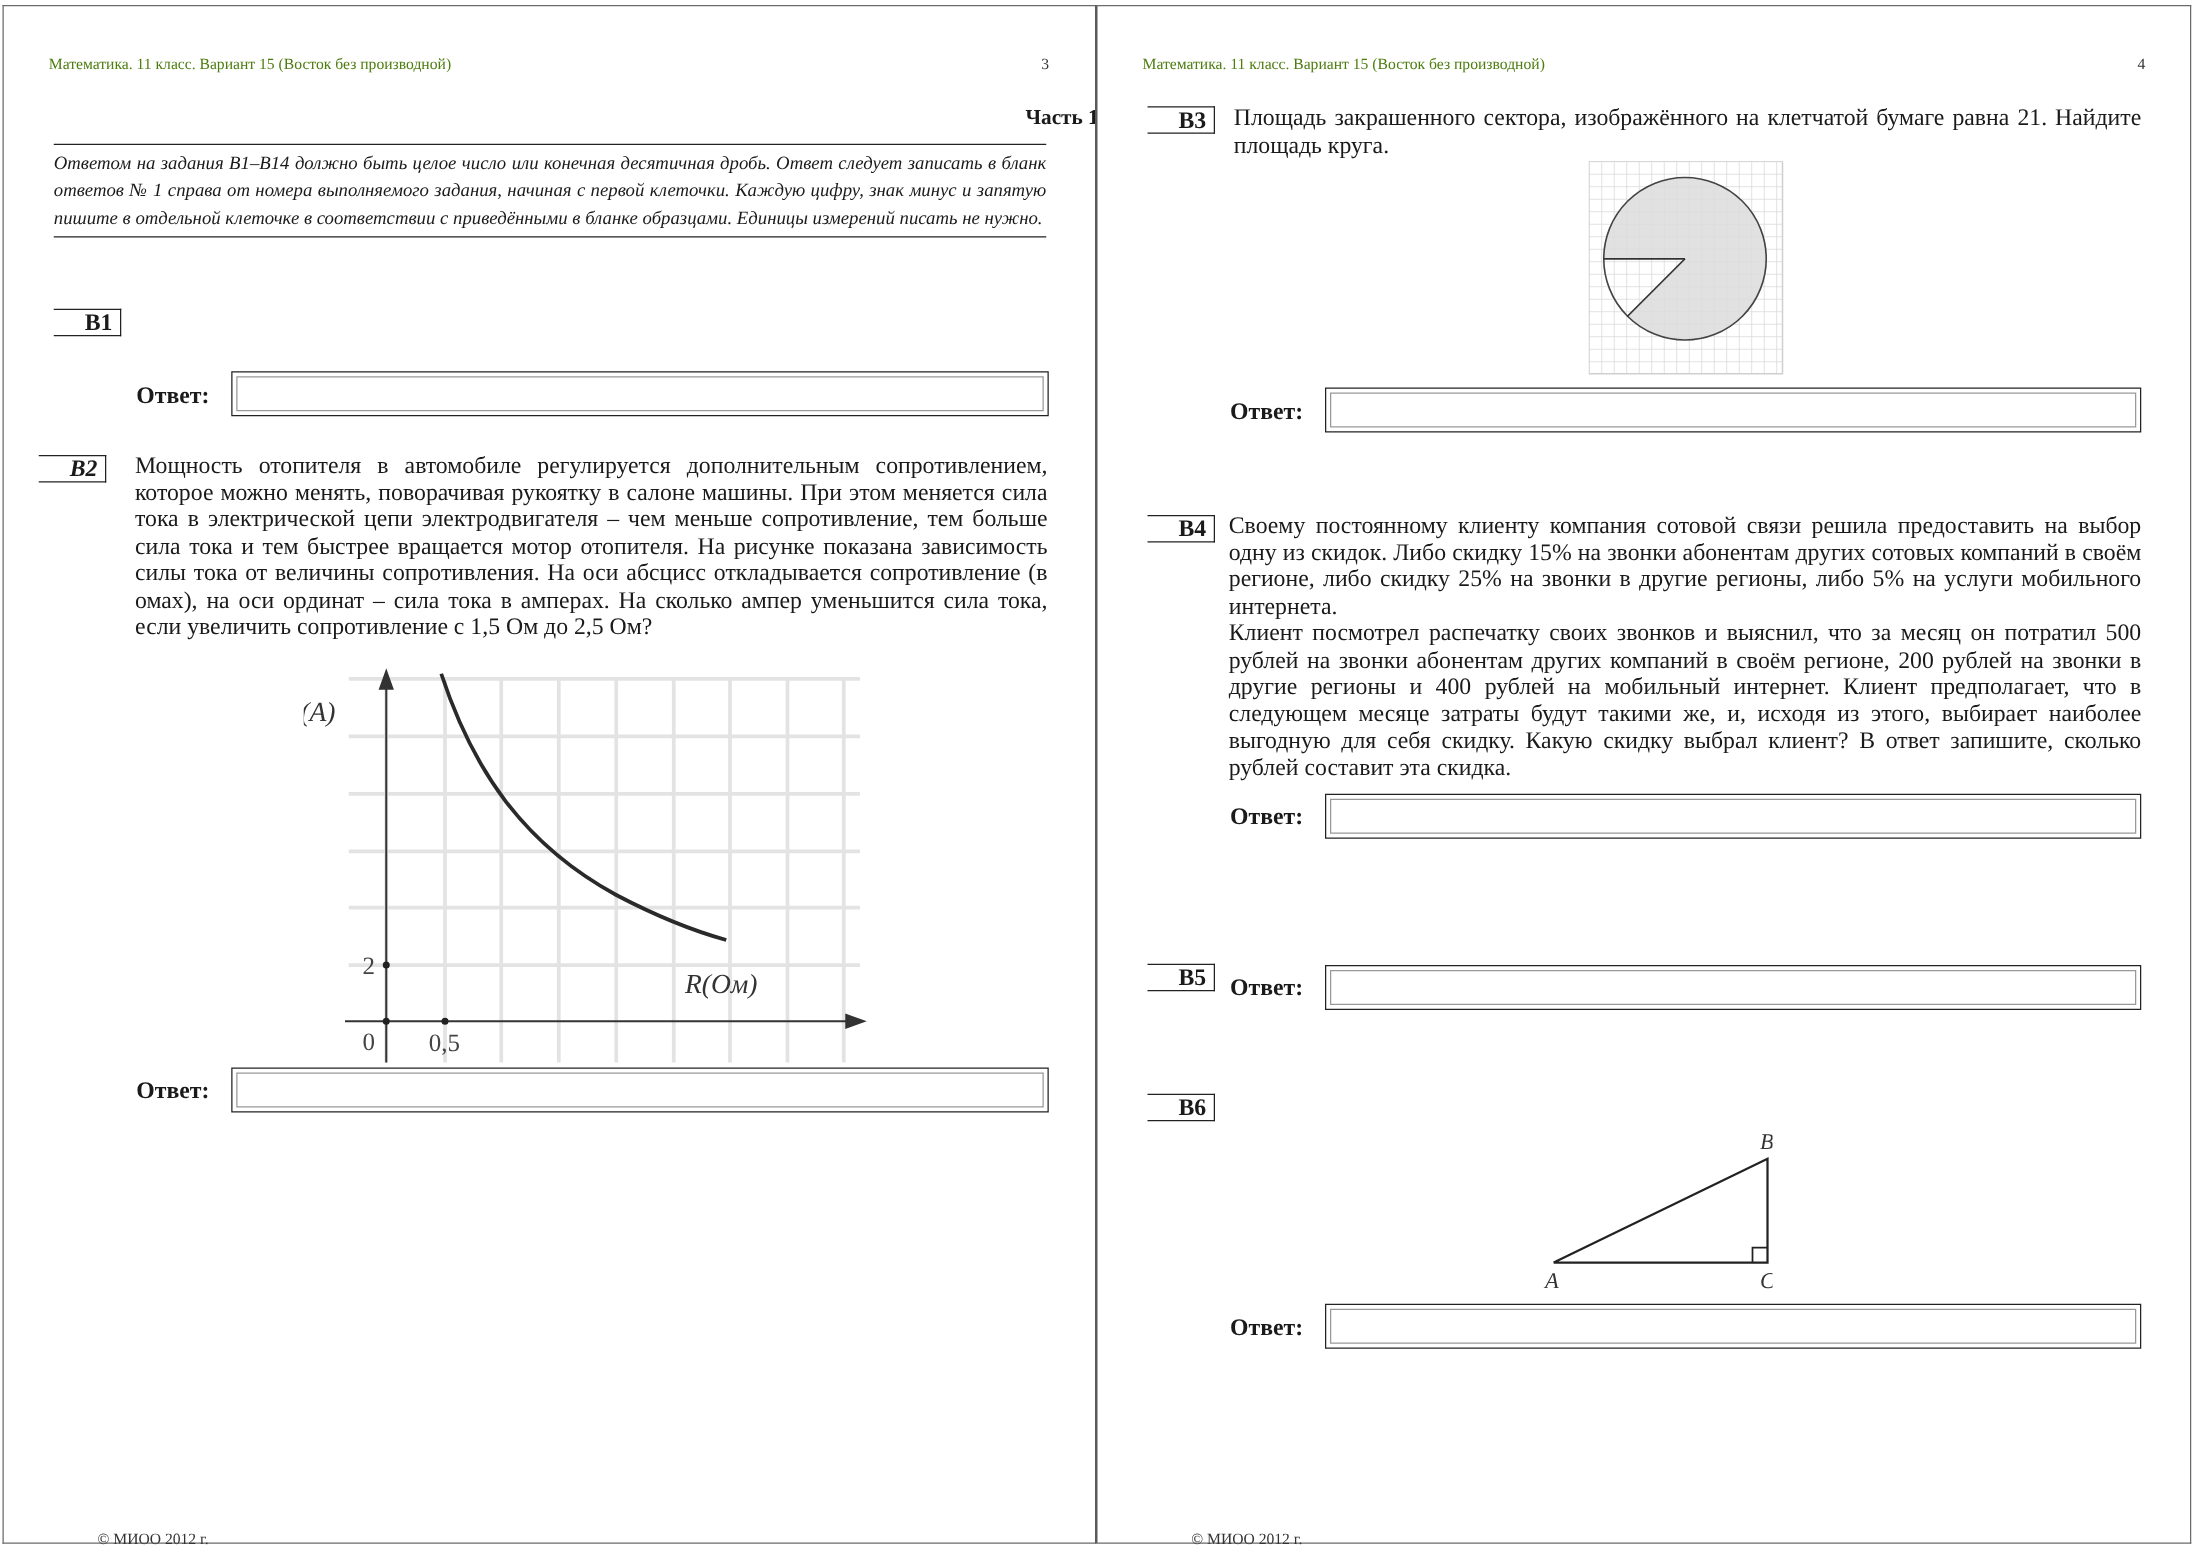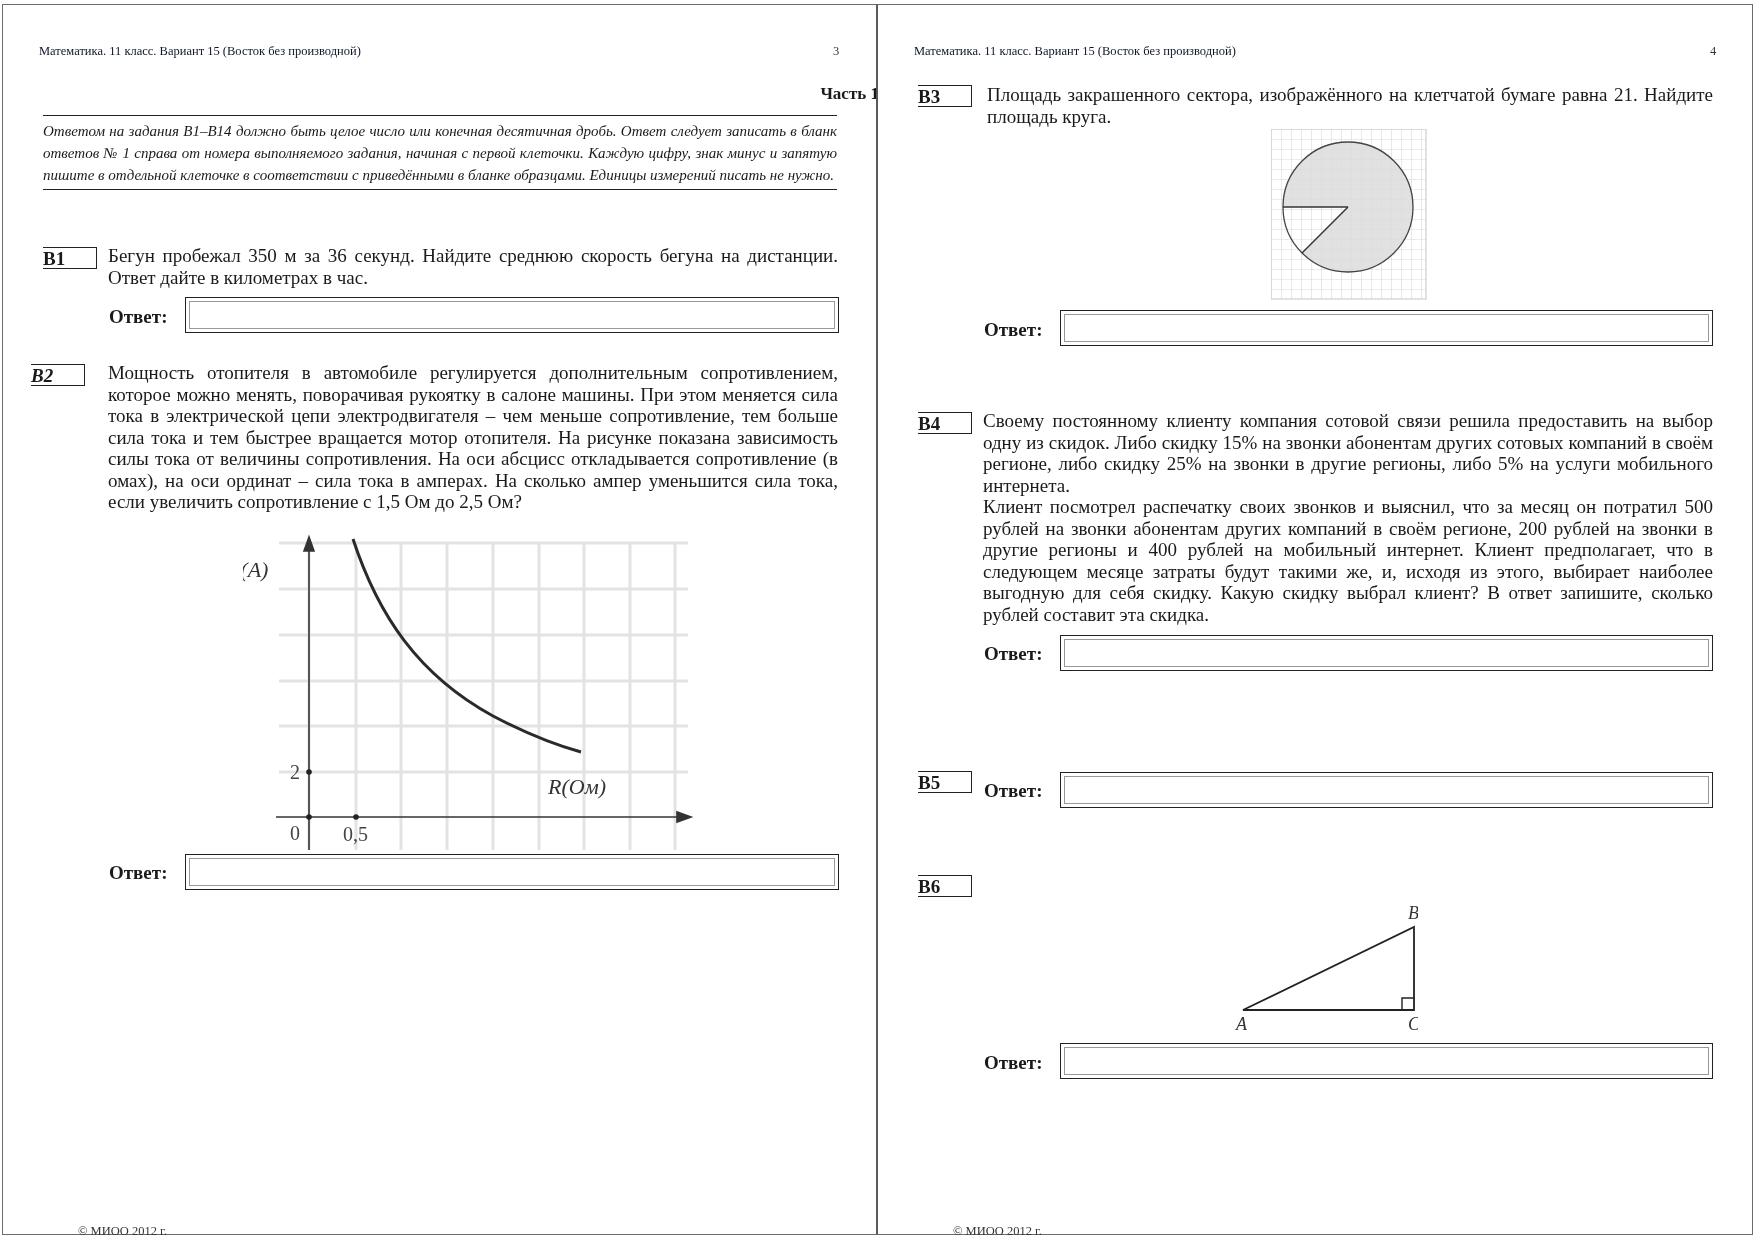--- a/index.html
+++ b/index.html
@@ -2,32 +2,32 @@
 <html><head>
 <meta charset="utf-8">
 <style>
   html, body { margin:0; padding:0; background:#ffffff; }
   body { width:1754px; height:1239px; position:relative; overflow:hidden;
          font-family:"Liberation Serif", "DejaVu Serif", serif; color:#1a1a1a; }
   .page { position:absolute; top:4px; height:1231px; background:#fff;
           border:1.5px solid #6b6b6b; box-sizing:border-box; }
   #page-left { left:2px; width:876px; border-right:none; }
   #page-right { left:876px; width:877px; border-left:2px solid #5a5a5a; }
-  .run-head { position:absolute; top:39px; font-size:12.5px; color:#0f172a; }
+  .run-head { position:absolute; top:39px; font-size:12.5px; color:#4d7c0f; }
   .page-num { position:absolute; top:39px; font-size:12.5px; color:#333; }
   .footer { position:absolute; top:1178px; font-size:12.5px; color:#333;margin-top:41px; }
   .part-title { position:absolute; top:79px; left:0; width:876px; text-align:right;
                 font-weight:bold; font-size:17px; }
   .instr { position:absolute; left:40px; top:110px; width:794px;
            border-top:1.5px solid #222; border-bottom:1.5px solid #222;
            padding:4px 0 3px 0; font-style:italic; font-weight:normal;
            font-size:15px; line-height:22px; text-align:justify; }
   .qlabel { position:absolute; width:54px; height:22px; border:1.5px solid #222;
             border-left:none; font-weight:bold; font-size:19px; line-height:22px;
-            text-align:left; padding-right:6px; box-sizing:border-box; }
+            text-align:right; padding-right:6px; box-sizing:border-box; }
   .qtext { position:absolute; font-size:19px; line-height:21.5px; text-align:justify; }
   .qtext i { font-style:italic; }
   .ans-label { position:absolute; font-weight:bold; font-size:19px; }
   .ans-box { position:absolute; height:36px; border:1.5px solid #222; box-sizing:border-box; }
   .ans-box .inner { position:absolute; left:3px; right:3px; top:3px; bottom:3px;
                     border:1px solid #999; background:#fff; }
   .ans-box input { position:absolute; left:0; top:0; width:100%; height:100%;
                    border:none; background:transparent; outline:none;
                    font-family:"Liberation Serif", serif; font-size:18px; padding:0 6px;
                    box-sizing:border-box; }
@@ -37,21 +37,20 @@
 <body>
 
 <div class="page" id="page-left">
   <div class="run-head" style="left:36px;">Математика. 11 класс. Вариант 15 (Восток без производной)</div>
   <div class="page-num" style="left:830px;">3</div>
 
   <div class="part-title">Часть 1</div>
   <div class="instr">Ответом на задания B1–B14 должно быть целое число или конечная десятичная дробь. Ответ следует записать в бланк ответов № 1 справа от номера выполняемого задания, начиная с первой клеточки. Каждую цифру, знак минус и запятую пишите в отдельной клеточке в соответствии с приведёнными в бланке образцами. Единицы измерений писать не нужно.</div>
 
   <div class="qlabel" style="left:40px; top:242px;">B1</div>
-  <div class="qtext" style="left:105px; top:240px; width:730px;">Бегун пробежал 350 м за 36 секунд. Найдите среднюю скорость бегуна на дистанции. Ответ дайте в километрах в час.</div>
   <div class="ans-label" style="left:106px; top:301px;">Ответ:</div>
   <div class="ans-box" style="left:182px; top:292px; width:654px;">
     <div class="inner">
         <input type="text" value="" style="">
       </div>
   </div>
 
   <div class="qlabel" style="left:28px; top:359px;font-style:italic;">B2</div>
   <div class="qtext" style="left:105px; top:357px; width:730px;">Мощность отопителя в автомобиле регулируется дополнительным сопротивлением, которое можно менять, поворачивая рукоятку в салоне машины. При этом меняется сила тока в электрической цепи электродвигателя – чем меньше сопротивление, тем больше сила тока и тем быстрее вращается мотор отопителя. На рисунке показана зависимость силы тока от величины сопротивления. На оси абсцисс откладывается сопротивление (в омах), на оси ординат – сила тока в амперах. На сколько ампер уменьшится сила тока, если увеличить сопротивление с 1,5 Ом до 2,5 Ом?</div>
 

